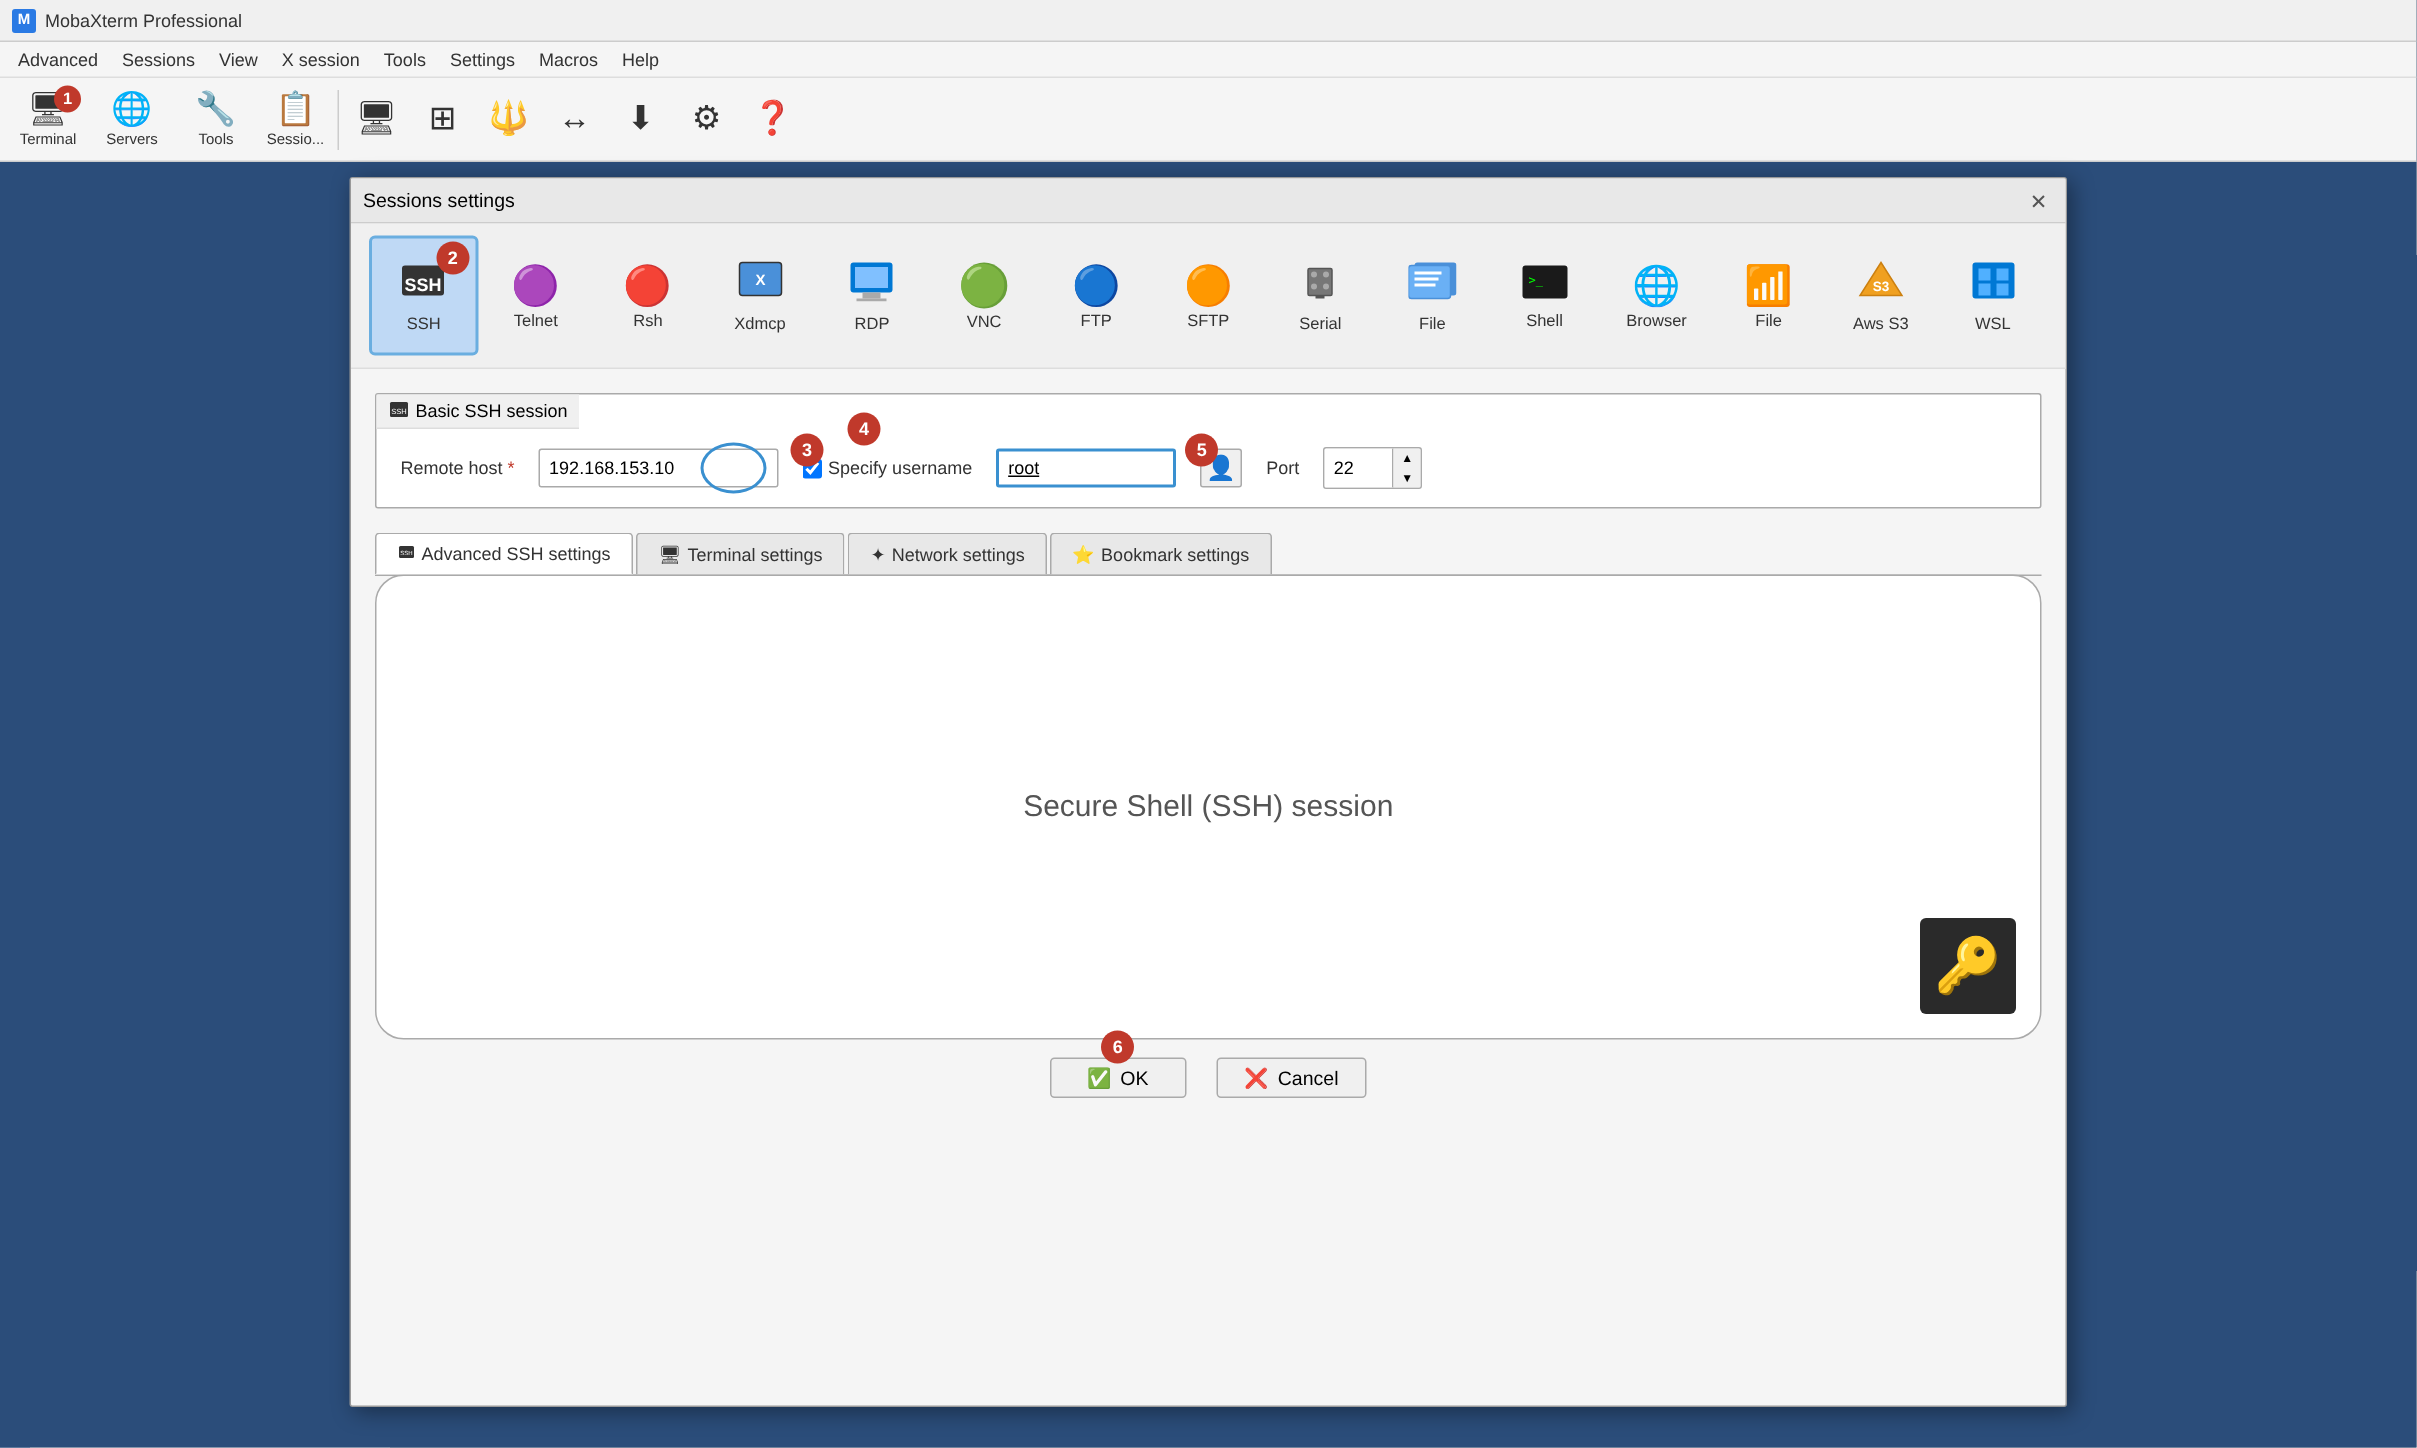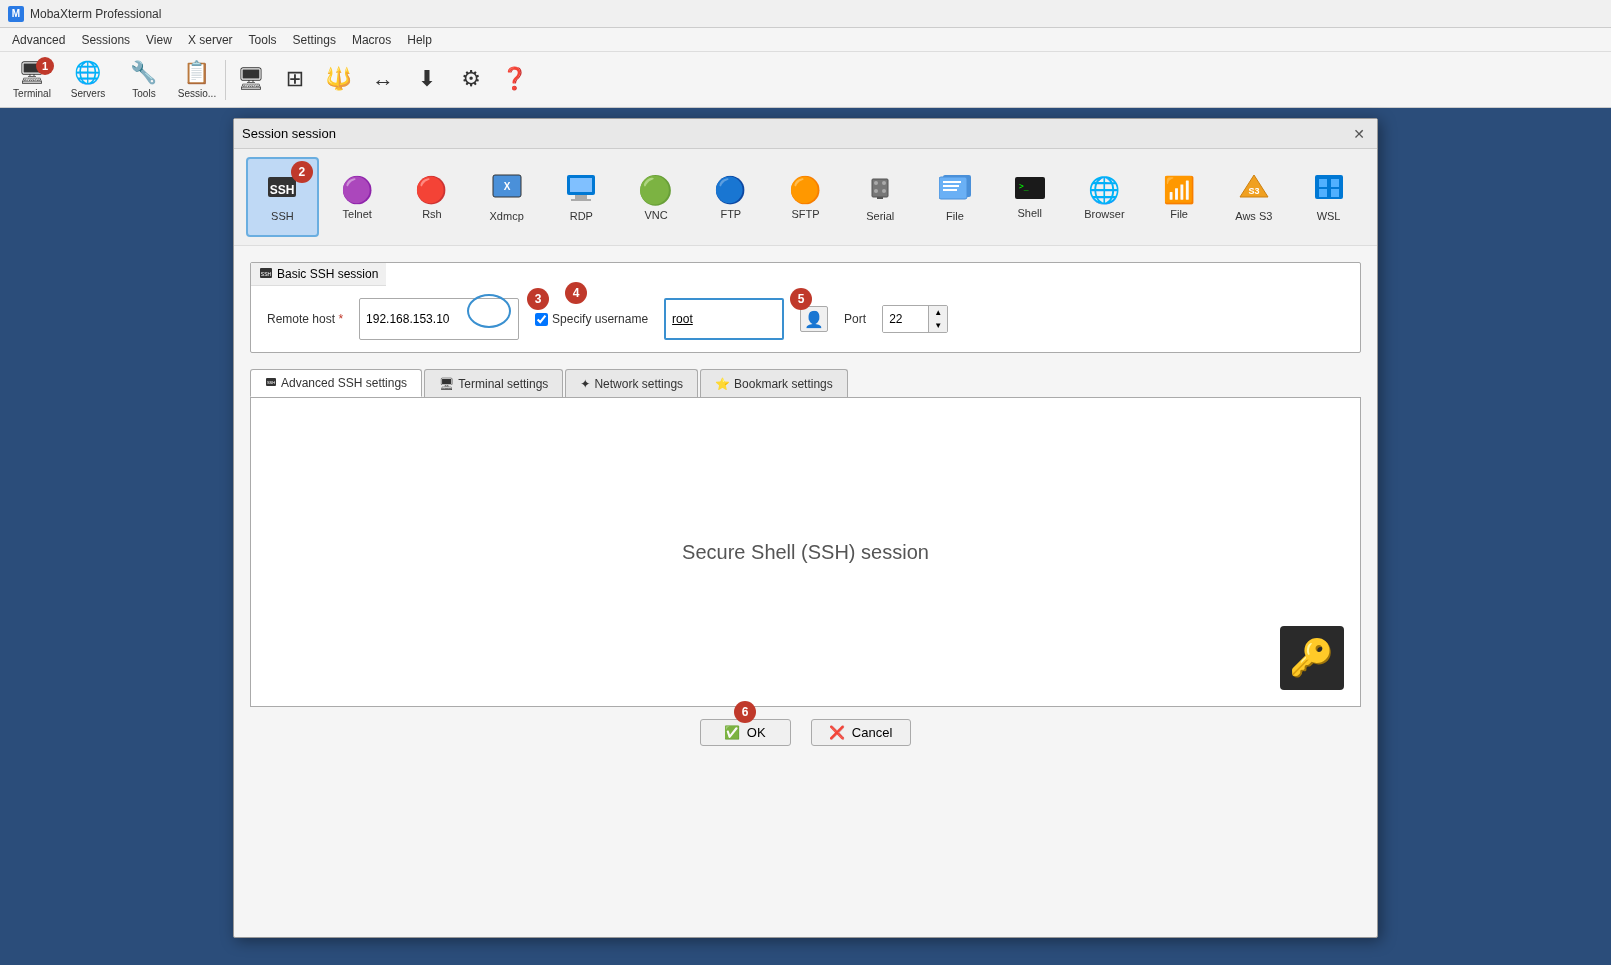--- a/index.html
+++ b/index.html
@@ -243,21 +243,21 @@
     .settings-box-body {
       padding: 12px 16px;
       display: flex; align-items: center; gap: 16px;
     }
     .field-label { font-size: 12px; color: #333; white-space: nowrap; }
     .field-input {
       border: 1px solid #aaa;
       padding: 3px 6px;
       font-size: 12px;
       border-radius: 2px;
-      height: 42px;
+      height: 26px;
     }
     .field-input.host { width: 160px; }
     .field-input.username { width: 120px; border: 2px solid #3a90d0; text-decoration: underline; }
     .checkbox-label {
       display: flex; align-items: center; gap: 4px;
       font-size: 12px; color: #333; cursor: pointer;
     }
 
     
     .spin-wrap {
@@ -407,21 +407,21 @@
 
 <div class="title-bar">
   <div class="title-bar-icon">M</div>
   <span class="title-bar-text">MobaXterm Professional</span>
 </div>
 
 <div class="menu-bar">
   <span class="menu-item">Advanced</span>
   <span class="menu-item">Sessions</span>
   <span class="menu-item">View</span>
-  <span class="menu-item">X server</span>
+  <span class="menu-item">X session</span>
   <span class="menu-item">Tools</span>
   <span class="menu-item">Settings</span>
   <span class="menu-item">Macros</span>
   <span class="menu-item">Help</span>
 </div>
 
 <div class="toolbar">
   <div class="toolbar-btn" style="position:relative">
     <span class="icon">🖥</span>
     <span>Terminal</span>
@@ -490,21 +490,21 @@
       </div>
     </div>
   </div>
 
   <div class="app-bg"></div>
 
   <div class="dialog-overlay">
     <div class="dialog">
 
       <div class="dialog-titlebar">
-        <span>Session session</span>
+        <span>Sessions settings</span>
         <div class="dialog-close">✕</div>
       </div>
 
       <div class="session-types">
 
         <div class="session-type-btn active">
           <span class="ann-badge" style="top:2px;right:4px;">2</span>
           <div style="font-size:26px;margin-bottom:2px;">
             <svg width="32" height="28" viewBox="0 0 32 28">
               <rect x="2" y="4" width="28" height="20" rx="2" fill="#333"></rect>
@@ -699,21 +699,21 @@
           <div class="adv-tab">
             <span>✦</span>
             <span>Network settings</span>
           </div>
           <div class="adv-tab">
             <span style="color:#f0c020;">⭐</span>
             <span>Bookmark settings</span>
           </div>
         </div>
 
-        <div class="content-area" style="height:310px;">
+        <div class="content-area" style="height:310px;border-radius:19px;">
           <span class="content-center-text">Secure Shell (SSH) session</span>
           <div class="key-image">
             <span>🔑</span>
           </div>
         </div>
 
         <div class="dialog-footer">
           <div style="position:relative;display:inline-block;">
 
             <div class="ann-badge" style="top:-18px;left:50%;transform:translateX(-50%);">6</div>

